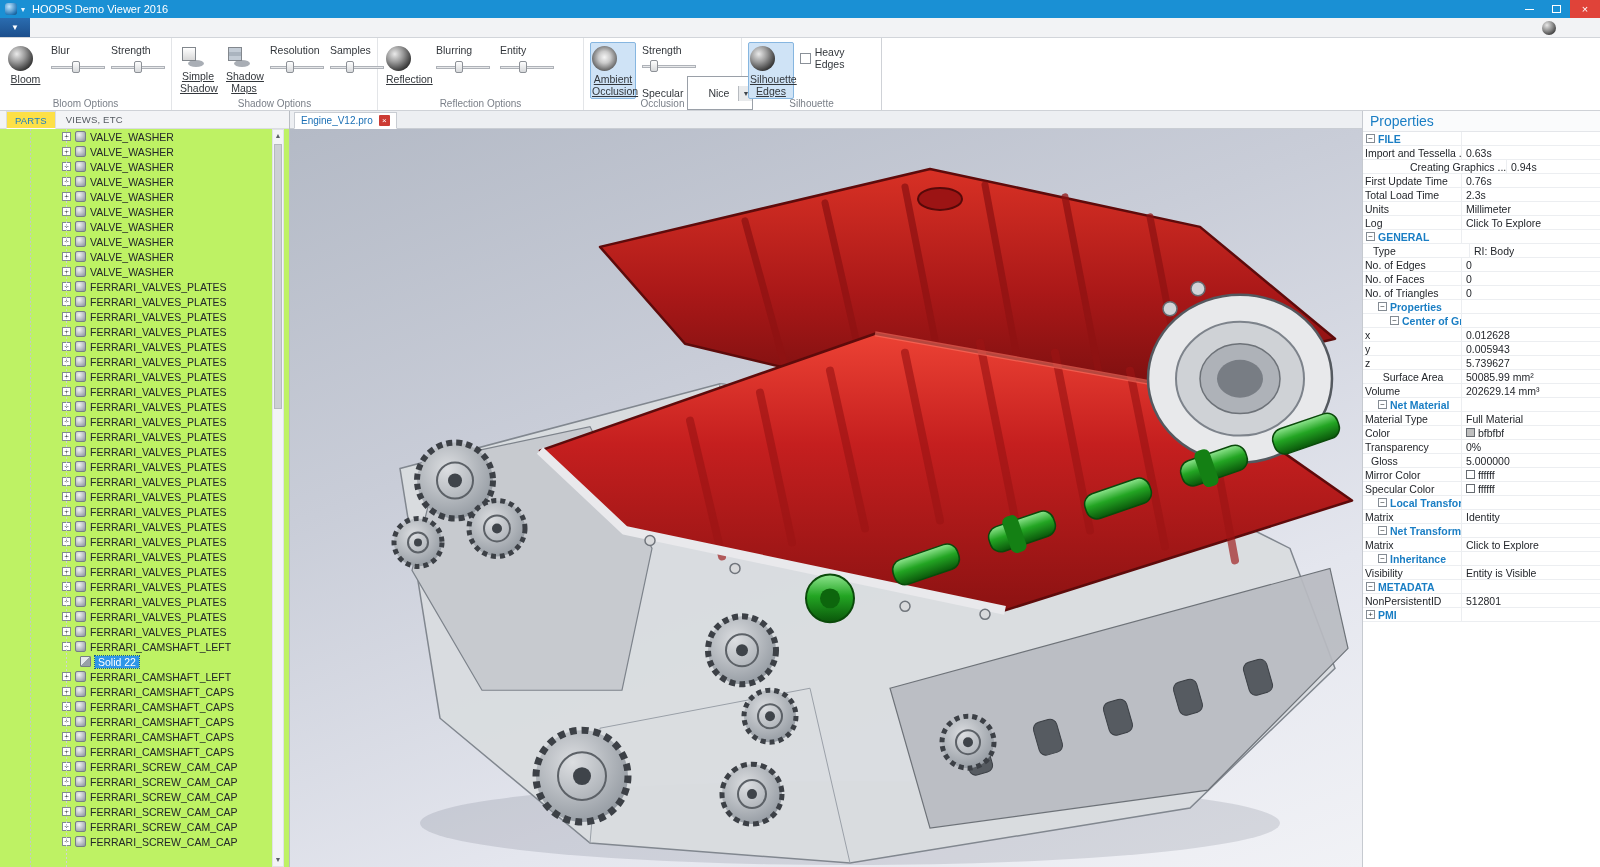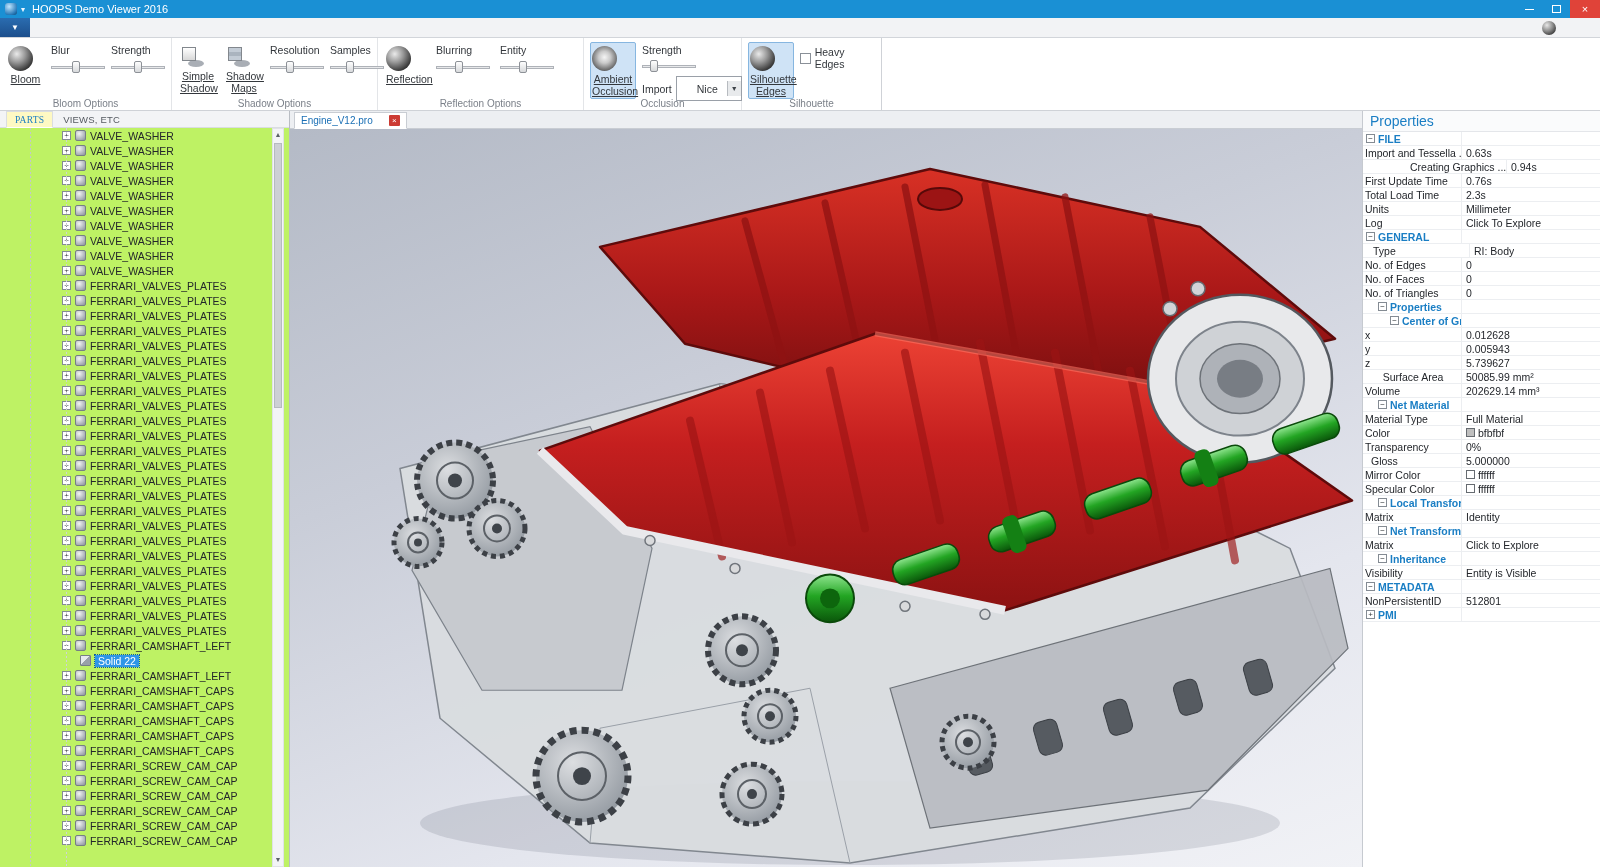--- a/index.html
+++ b/index.html
@@ -42,55 +42,55 @@
   .slider-label{font-size:10.5px;color:#33373c;}
   .slider{position:relative;width:54px;height:14px;}
   .slider .track{position:absolute;left:0;right:0;top:6px;height:3px;background:#e7e8ea;border:1px solid #aeb2b8;}
   .slider .thumb{position:absolute;top:1px;width:8px;height:12px;background:linear-gradient(#fefefe,#d7d9db);border:1px solid #8d9197;border-radius:2px;}
   .icon-box{width:24px;height:22px;position:relative;margin-bottom:2px;}
   .icon-box .sh{position:absolute;right:0;bottom:1px;width:16px;height:7px;background:#9aa0a8;border-radius:50%;opacity:.85;}
   .icon-box .sq{position:absolute;left:2px;top:1px;width:14px;height:14px;background:linear-gradient(#fff,#d8d8d8);border:1px solid #82878d;}
   .icon-box.maps .sq{background:repeating-linear-gradient(0deg,#c3ccd6 0 4px,#aab4bf 4px 8px);}
   .occl-col{display:flex;flex-direction:column;gap:3px;padding-top:2px;}
   .quality-row{display:flex;align-items:center;gap:4px;font-size:10.5px;color:#33373c;}
-  .combo{display:flex;align-items:center;width:66px;height:25px;border:1px solid #9aa0a8;background:#fff;font-size:10.5px;padding-left:20px;}
+  .combo{display:flex;align-items:center;width:66px;height:34px;border:1px solid #9aa0a8;background:#fff;font-size:10.5px;padding-left:20px;}
   .combo .arrow-box{margin-left:auto;width:14px;height:15px;background:#e8eaec;border-left:1px solid #b7bbc0;display:flex;align-items:center;justify-content:center;font-size:7px;color:#3f444a;}
   .cbrow{display:flex;align-items:center;gap:4px;font-size:10.5px;color:#33373c;padding-top:4px;}
   .cb{width:11px;height:11px;border:1px solid #8a9098;background:#fff;}
 
   
   .main{flex:1;display:flex;min-height:0;}
 
   
   .left{width:290px;flex:0 0 auto;display:flex;flex-direction:column;background:#fafbfc;border-right:1px solid #b9bdc3;min-height:0;}
   .panel-title{font-size:15px;color:#1a7ec4;padding:2px 7px;flex:0 0 auto;}
   .browser-tabs{display:flex;gap:2px;padding:0 6px;border-bottom:1px solid #dadde1;flex:0 0 auto;background:#f3f4f6;}
   .btab{font-size:9.5px;padding:3px 8px 2px;color:#555a61;letter-spacing:.2px;}
-  .btab.active{color:#1a7ec4;background:#fef9c3;border:1px solid #dadde1;border-bottom-color:#fff;margin-bottom:-1px;font-family:Liberation Serif, serif;}
+  .btab.active{color:#1a7ec4;background:#fde047;border:1px solid #dadde1;border-bottom-color:#fff;margin-bottom:-1px;}
   .tree{flex:1;background:#bef264;position:relative;overflow:hidden;}
   .treelines{position:absolute;top:0;bottom:0;left:30px;width:1px;
      background:repeating-linear-gradient(180deg,#c3c7cc 0 2px,transparent 2px 4px);}
   .treelines2{position:absolute;top:0;bottom:0;left:66px;width:1px;
      background:repeating-linear-gradient(180deg,#d0d3d8 0 2px,transparent 2px 4px);}
   .tree-row{height:15px;display:flex;align-items:center;padding-left:62px;font-size:10.5px;color:#23262b;white-space:nowrap;}
   .expander{width:9px;height:9px;flex:0 0 auto;border:1px solid #848b93;background:#fff;color:#33373c;
             font-size:8px;line-height:7px;text-align:center;margin-right:4px;}
   .picon{width:11px;height:11px;flex:0 0 auto;margin-right:4px;border-radius:2px;border:1px solid #767e86;
          background:radial-gradient(circle at 35% 30%,#f2f3f4,#99a0a8 85%);}
   .picon.solid{border-radius:1px;background:linear-gradient(135deg,#e6eaee 0 45%,#98a0a8 45% 100%);}
   .tlabel.selected{background:#2f96e8;color:#fff;padding:0 3px;outline:1px dotted #0f5a9a;}
   .vscroll{position:absolute;right:5px;top:0;bottom:0;width:12px;background:#f3f4f6;border:1px solid #e0e2e6;}
   .varrow{position:absolute;left:0;right:0;height:12px;color:#5c6168;font-size:7px;text-align:center;line-height:12px;}
   .varrow.up{top:0;} .varrow.down{bottom:0;}
   .vthumb{position:absolute;left:1px;right:1px;top:14px;height:36%;background:#cdd0d5;border:1px solid #b6bac0;}
 
   
   .center{flex:1;display:flex;flex-direction:column;min-width:0;min-height:0;}
   .doc-tabbar{height:18px;background:#edeff2;display:flex;align-items:flex-end;padding-left:4px;border-bottom:1px solid #c9cdd3;flex:0 0 auto;}
-  .doc-tab{display:flex;align-items:center;gap:16px;background:#fff;border:1px solid #c9cdd3;border-bottom-color:#fff;
+  .doc-tab{display:flex;align-items:center;gap:6px;background:#fff;border:1px solid #c9cdd3;border-bottom-color:#fff;
            margin-bottom:-1px;padding:2px 6px;font-size:10px;color:#1a6fb5;margin-top:20px;}
   .doc-close{width:11px;height:11px;background:#cc3b33;color:#fff;font-size:8px;line-height:11px;text-align:center;border-radius:1px;}
   .viewport{flex:1;position:relative;min-height:0;
      background:linear-gradient(160deg,#b4bac6 0%,#c9cdd8 35%,#e4e6ee 72%,#f1f2f6 100%);}
   .viewport svg{position:absolute;inset:0;width:100%;height:100%;}
 
   
   .right{width:238px;flex:0 0 auto;display:flex;flex-direction:column;background:#fafbfc;border-left:1px solid #c6cad0;min-height:0;}
   .props-grid{flex:1;overflow:hidden;background:#fff;border-top:1px solid #e4e6ea;}
   .prow{height:14px;display:flex;align-items:stretch;border-bottom:1px solid #eceef1;font-size:10.5px;}
@@ -209,21 +209,21 @@
         <span class="sphere ao"></span>
         <span>Ambient Occlusion</span>
       </div>
       <div class="occl-col">
         <span class="slider-label">Strength</span>
         <div class="slider">
             <div class="track"></div>
             <div class="thumb" style="left:14%"></div>
           </div>
         <div class="quality-row">
-          <span>Import</span>
+          <span>Specular</span>
           <div class="combo">
             <span>Nice</span>
             <span class="arrow-box">▼</span>
           </div>
         </div>
       </div>
       <span class="rgroup-label">Occlusion</span>
     </div>
 
     <div class="rgroup" style="width:140px;border-right:1px solid #cfd2d7">

